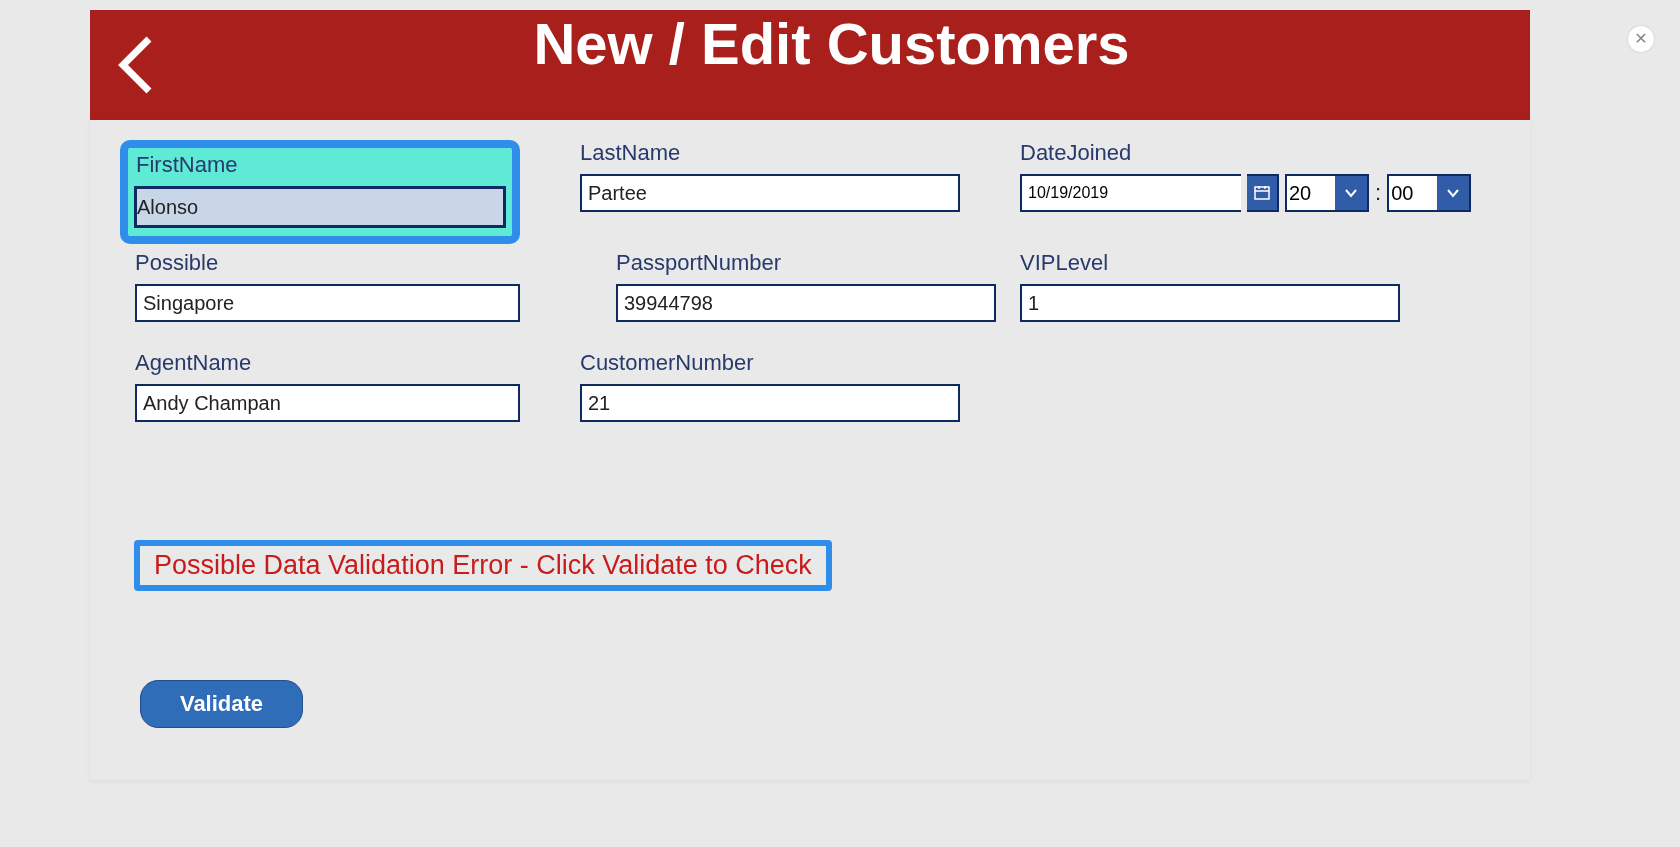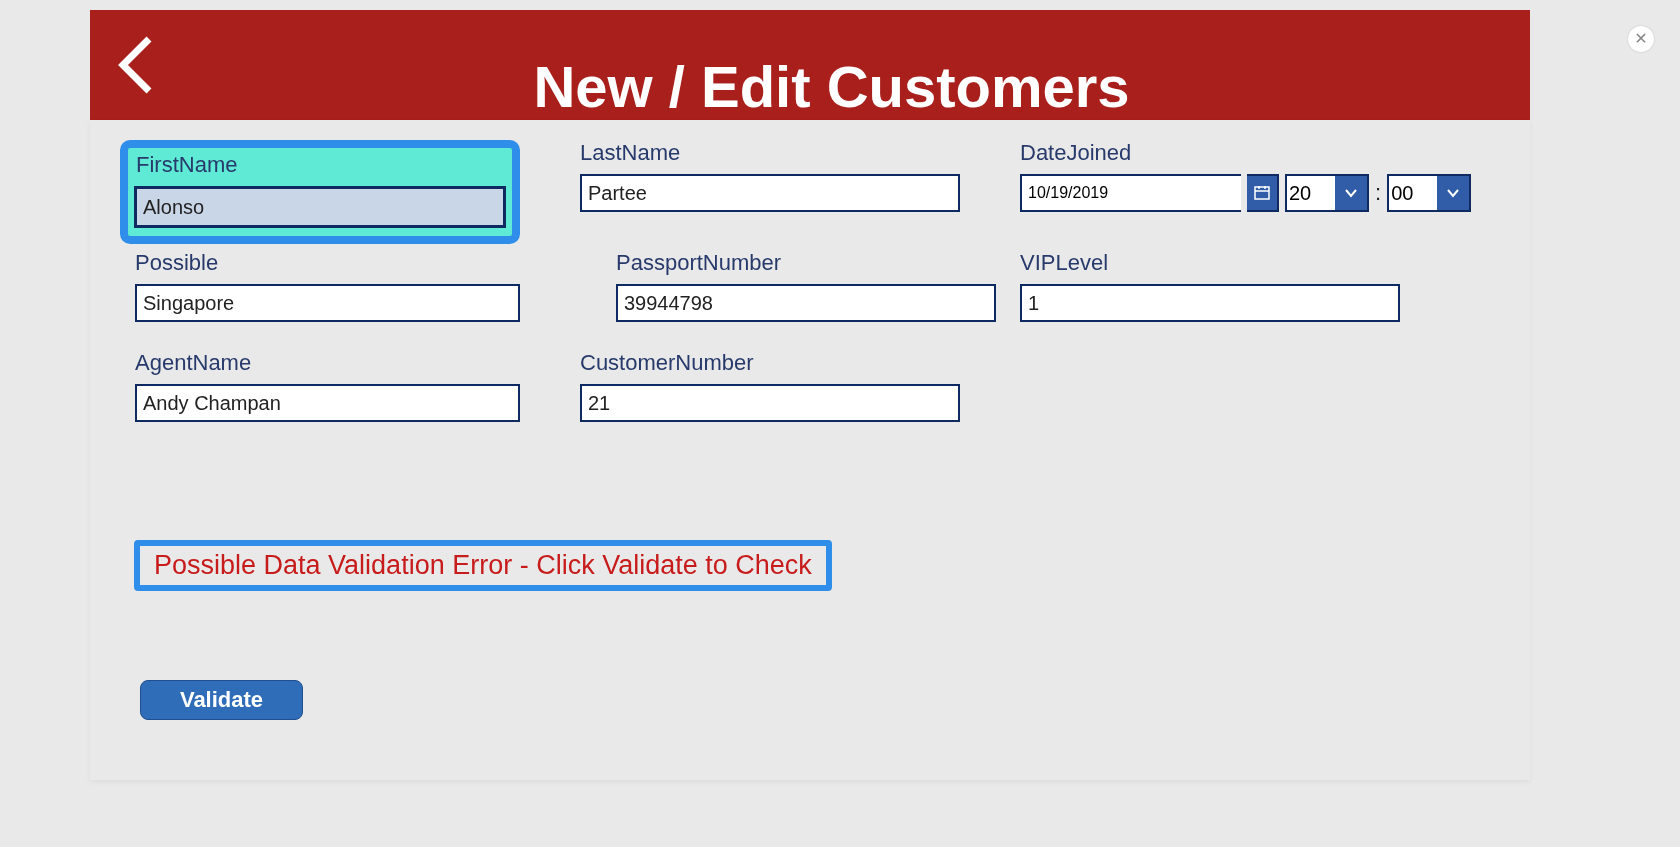--- a/index.html
+++ b/index.html
@@ -16,21 +16,21 @@
       height: 847px;
     }
     .header {
       position: absolute;
       left: 90px;
       top: 10px;
       width: 1440px;
       height: 110px;
       background: #A81F1B;
       display: flex;
-      align-items: flex-end;
+      align-items: flex-start;
       padding-left: 43px;
     }
     .back-icon {
       position: absolute;
       left: 25px;
       top: 25px;
       cursor: pointer;
     }
     .title {
       width: 100%;
@@ -95,21 +95,21 @@
       border-radius: 10px;
       padding: 4px 6px 8px 6px;
     }
     .highlight-box .label { font-size: 22px; padding-left: 2px; }
     .input-selected {
       border: 3px solid #0f2a60;
       height: 42px;
       background: #c9d6e7;
       width: 100%;
       font-size: 20px;
-      padding: 0 6px;
+      padding: 0 0;
       color: #222;
     }
     .date-row { display: flex; align-items: stretch; gap: 6px; }
     .date-input { flex: 0 0 160px; height: 38px; border: 2px solid #0f2a60; border-right: none; background: #fff; font-size: 16px; padding: 0 6px; }
     .cal-btn { flex: 0 0 32px; height: 38px; background: #315da8; border: 2px solid #0f2a60; border-left: none; color: #fff; display: flex; align-items: center; justify-content: center; cursor: pointer; font-size: 14px;}
     .dd { display: inline-flex; align-items: stretch; height: 38px; }
     .dd-val { width: 50px; background: #fff; border: 2px solid #0f2a60; border-right: none; font-size: 20px; padding: 1px 2px; display: flex; align-items: center; }
     .dd-btn { width: 34px; background: #315da8; border: 2px solid #0f2a60; border-left: none; display: flex; align-items: center; justify-content: center; cursor: pointer; }
     .colon { width: 8px; display: flex; align-items: center; justify-content: center; font-size: 22px; color: #222; }
     .chev-down { width: 14px; height: 14px; }
@@ -122,24 +122,24 @@
       padding: 4px 14px;
       color: #c81b1b;
       background: #e9e9e9;
       font-size: 27px;
     }
     .validate-btn {
       position: absolute;
       left: 50px;
       top: 560px;
       width: 163px;
-      height: 40px;
+      height: 48px;
       background: #2f6db8;
       border: 1px solid #1f4f8f;
-      border-radius: 8px;
+      border-radius: 18px;
       color: #fff;
       font-size: 22px;
       font-weight: 600;
       cursor: pointer;
       text-align: center;
     }
   </style>
 </head>
 <body>
 

